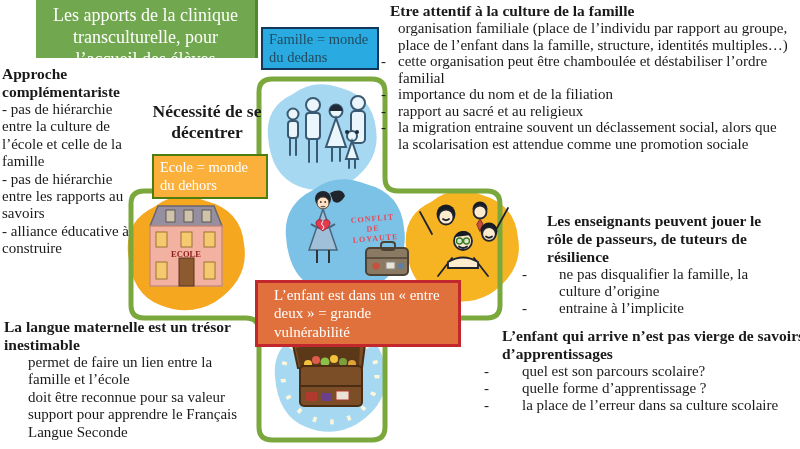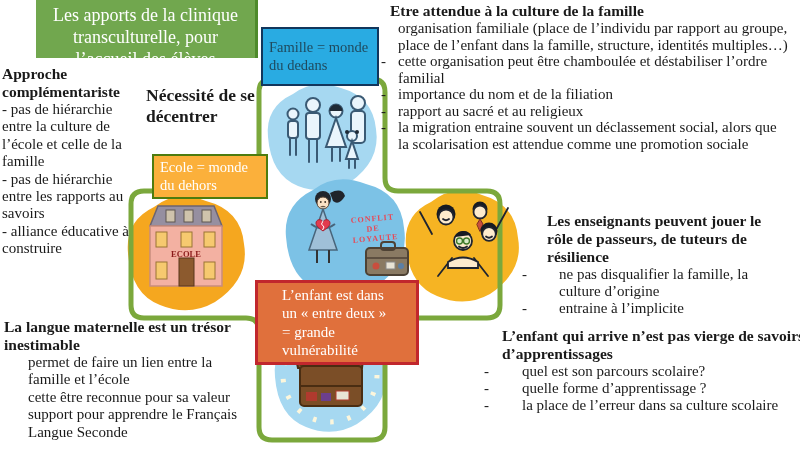--- a/index.html
+++ b/index.html
@@ -15,42 +15,42 @@
   svg.canvas{position:absolute;left:0;top:0;z-index:1;}
 
   
   .box{box-sizing:border-box;line-height:1.22;}
   .title-box{
     left:36px;top:0;width:222px;height:58px;padding:5px 6px;
     background:var(--green-box);border-right:3px solid var(--green-box-border);
     color:#ffffff;font-size:18px;text-align:center;
   }
   .famille-box{
-    left:261px;top:27px;width:118px;padding:10px 6px;
+    left:261px;top:27px;width:118px;padding:2px 6px;
     background:var(--blue-box);border:2px solid var(--blue-box-border);
     color:#1f4a5e;font-size:14.5px;
   }
   .ecole-box{
     left:152px;top:154px;width:116px;padding:3px 6px;
     background:var(--amber-box);border:2px solid #4d7c0f;
     color:#ffffff;font-size:14.5px;
   }
   .enfant-box{
-    left:255px;top:280px;width:164px;padding:3px 24px;
+    left:255px;top:280px;width:206px;padding:3px 16px;
     background:var(--orange-box);border:3px solid var(--orange-border);
     color:#ffffff;font-size:15px;
   }
 
   
   .tb{font-size:15px;line-height:1.11;}
   .tb .hd{font-weight:bold;font-size:15.5px;line-height:1.16;}
   .etre{left:381px;top:2px;width:412px;}
   .etre .hd{margin-left:9px;}
   .approche{left:2px;top:65px;width:138px;line-height:1.16;}
-  .necessite{left:146px;top:85px;width:122px;font-size:17.5px;font-weight:bold;line-height:1.2;}
+  .necessite{left:146px;top:101px;width:122px;font-size:17.5px;font-weight:bold;text-align:center;line-height:1.2;}
   .enseignants{left:520px;top:212px;width:270px;}
   .enseignants .hd{margin-left:27px;width:238px;}
   .savoirs{left:462px;top:327px;width:345px;margin-left:20px;}
   .savoirs .hd{padding-left:20px;width:330px;}
   .langue{left:4px;top:318px;width:260px;}
   .langue .hd{width:250px;}
   .langue .item{padding-left:24px;width:214px;line-height:1.16;}
   .approche .item{line-height:1.16;}
 
   .row{display:flex;align-items:flex-start;line-height:1.12;}
@@ -182,21 +182,21 @@
     </g>
   </svg>
 
   <div class="abs z2 box title-box">Les apports de la clinique transculturelle, pour l’accueil des élèves allophones à l’école</div>
   <div class="abs z2 box famille-box">Famille = monde du dedans</div>
   <div class="abs z2 box ecole-box">Ecole = monde du dehors</div>
   <div class="abs z2 box enfant-box">L’enfant est dans un « entre deux » = grande vulnérabilité</div>
   <div class="abs z2 necessite">Nécessité de se décentrer</div>
 
   <div class="abs z2 tb etre">
-    <div class="hd">Etre attendue à la culture de la famille</div>
+    <div class="hd">Etre attentif à la culture de la famille</div>
     <div>
 
         <div class="row">
           <span class="dash"></span>
           <span class="txt">organisation familiale (place de l’individu par rapport au groupe, place de l’enfant dans la famille, structure, identités multiples…)</span>
         </div>
 
         <div class="row">
           <span class="dash">-</span>
           <span class="txt">cette organisation peut être chamboulée et déstabiliser l’ordre familial</span>
@@ -267,19 +267,19 @@
         </div>
       </div>
   </div>
 
   <div class="abs z2 tb langue">
     <div class="hd">La langue maternelle est un trésor inestimable</div>
     <div>
 
         <div class="item">permet de faire un lien entre la famille et l’école</div>
 
-        <div class="item">cette être reconnue pour sa valeur</div>
+        <div class="item">doit être reconnue pour sa valeur</div>
 
         <div class="item">support pour apprendre le Français Langue Seconde</div>
       </div>
   </div>
 
 </div>
 
 </body></html>

